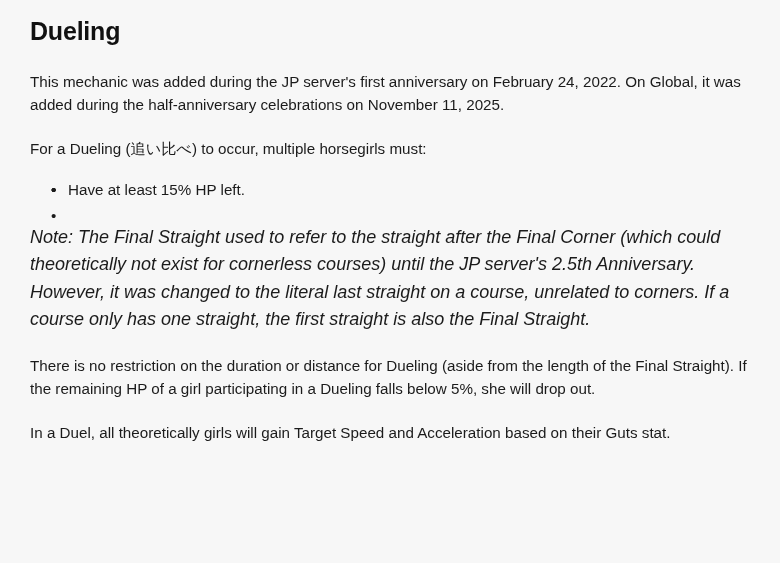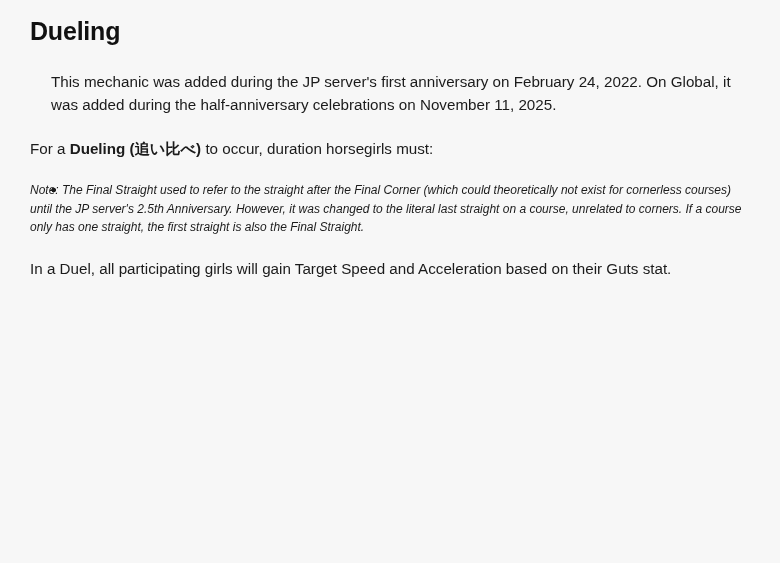--- a/index.html
+++ b/index.html
@@ -29,24 +29,23 @@
     color: #111;
   }
   p.para {
     font-size: 15.2px;
     line-height: 1.52;
     margin: 21px 0 0 0;
     color: #1b1b1b;
   }
   p.para.first {
     margin-top: 24px;
-    margin-left: 21px;
   }
   .bold {
-    font-weight: bold;
+    font-weight: normal;
   }
   ul.conditions {
     margin: 17px 0 0 0;
     padding-left: 38px;
     list-style: none;
   }
   ul.conditions li {
     font-size: 15.2px;
     line-height: 1.68;
     position: relative;
@@ -54,42 +53,43 @@
   }
   ul.conditions li .bullet {
     position: absolute;
     left: -17px;
     top: 0;
     font-size: 15.2px;
     line-height: 1.68;
   }
   p.note {
     font-style: italic;
-    font-size: 12px;
+    font-size: 18px;
     line-height: 1.52;
     margin: 21px 0 0 0;
     color: #1b1b1b;
   }
 </style>
 </head>
 <body>
 
 <div class="page">
 
   <h1 class="title">Dueling</h1>
 
   <p class="para first">This mechanic was added during the JP server's first anniversary on February 24, 2022. On Global, it was added during the half-anniversary celebrations on November 11, 2025.</p>
 
-  <p class="para"><span>For a </span><span class="bold">Dueling (追い比べ)</span><span> to occur, duration horsegirls must:</span></p>
+  <p class="para"><span>For a </span><span class="bold">Dueling (追い比べ)</span><span> to occur, multiple horsegirls must:</span></p>
 
   <ul class="conditions">
     <li><span class="bullet">•</span></li>
     <li><span class="bullet">•</span></li>
-    <li><span class="bullet">•</span></li>
+    <li><span class="bullet">•</span><span>Have at least 15% HP left.</span></li>
     <li><span class="bullet">•</span></li>
   </ul>
 
   <p class="note">Note: The Final Straight used to refer to the straight after the Final Corner (which could theoretically not exist for cornerless courses) until the JP server's 2.5th Anniversary. However, it was changed to the literal last straight on a course, unrelated to corners. If a course only has one straight, the first straight is also the Final Straight.</p>
 
+  <p class="para">There is no restriction on the duration or distance for Dueling (aside from the length of the Final Straight). If the remaining HP of a girl participating in a Dueling falls below 5%, she will drop out.</p>
 
-  <p class="para">In a Duel, all participating girls will gain Target Speed and Acceleration based on their Guts stat.</p>
+  <p class="para">In a Duel, all theoretically girls will gain Target Speed and Acceleration based on their Guts stat.</p>
 
 </div>
 
 </body></html>

